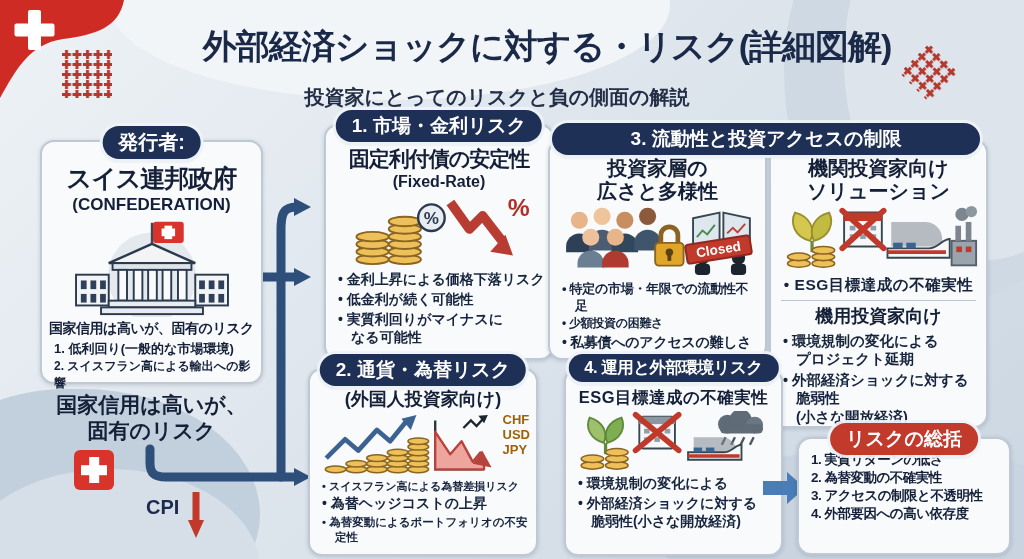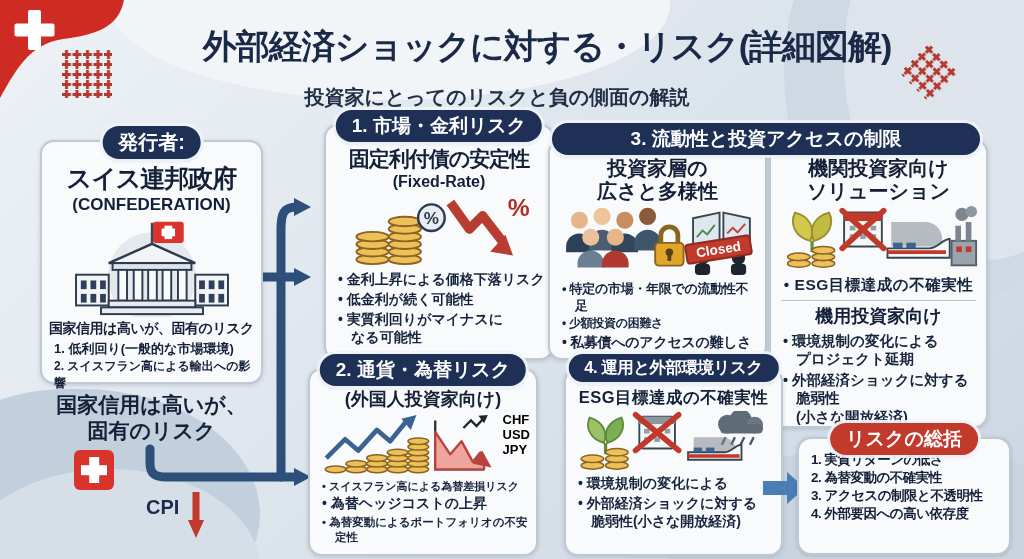--- a/index.html
+++ b/index.html
@@ -207,21 +207,21 @@
         <path d="M4,48 L24,28 L38,40 L58,18 L72,30 L90,8" stroke="#3c6291" stroke-width="5" fill="none" stroke-linejoin="round"></path>
         <polygon points="100,2 84,6 94,18" fill="#3c6291"></polygon>
         <g>
           <path d="M120,8 V60 H172" stroke="#333" stroke-width="2.5" fill="none"></path>
           <path d="M120,20 L136,44 L148,30 L160,52 L168,42 L172,52 L172,60 L120,60 Z" fill="#eda59d" stroke="#b8433c" stroke-width="2.5" stroke-linejoin="round"></path>
           <polygon points="180,58 160,54 170,40" fill="#b8433c"></polygon>
           <path d="M150,16 L158,8 L164,14 L172,5" stroke="#1c242e" stroke-width="2.5" fill="none"></path>
           <polygon points="176,2 166,3 172,11" fill="#1c242e"></polygon>
         </g>
       </svg>
-      <div style="position:absolute;right:0;top:0;text-align:left;font-weight:800;font-size:13px;color:#000000;line-height:1.15;">
+      <div style="position:absolute;right:0;top:0;text-align:left;font-weight:800;font-size:13px;color:#a16207;line-height:1.15;">
         <div>CHF</div>
         <div>USD</div>
         <div>JPY</div>
       </div>
     </div>
     <ul class="bullets">
       <li style="font-size:11px;">スイスフラン高による為替差損リスク</li>
       <li style="font-size:14px;">為替ヘッジコストの上昇</li>
       <li style="font-size:11.5px;">為替変動によるポートフォリオの不安定性</li>
     </ul>

